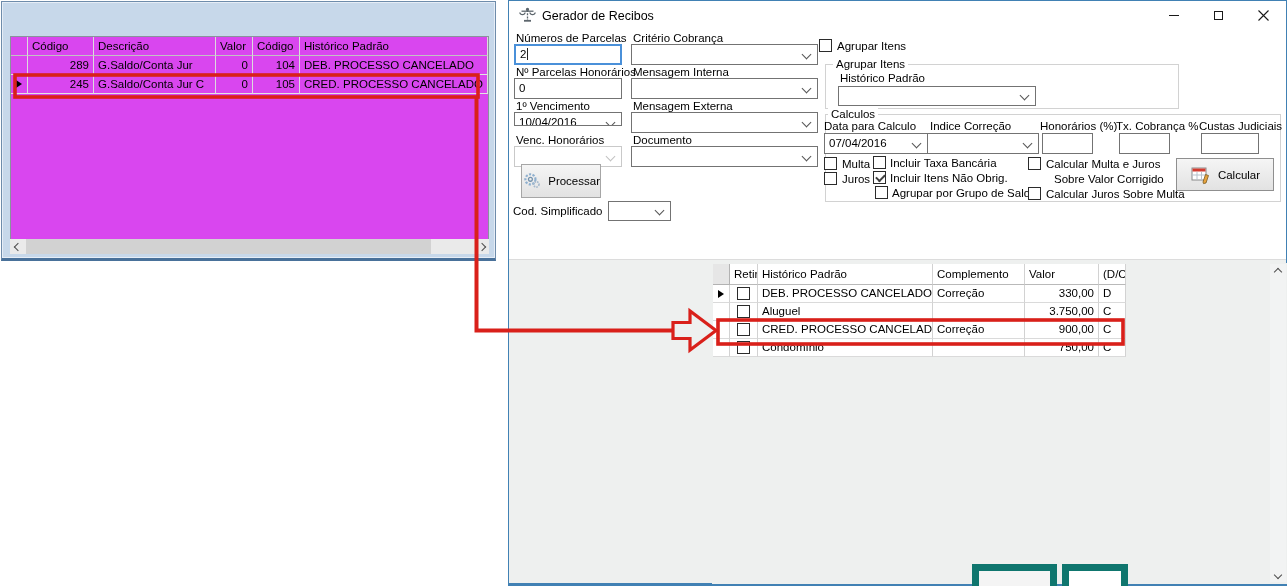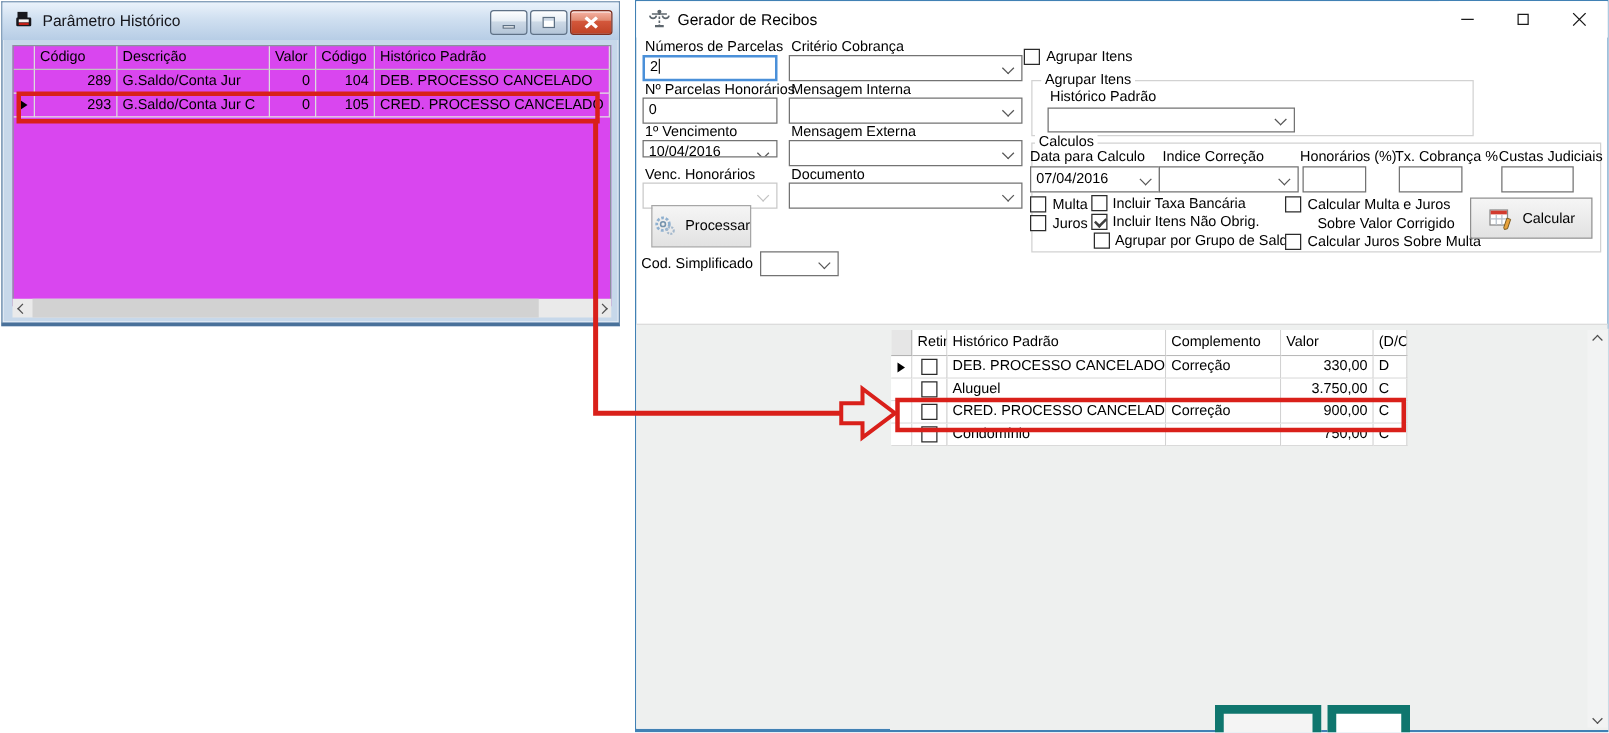--- a/index.html
+++ b/index.html
@@ -95,65 +95,41 @@
   .tbox { position:absolute; height:19px; background:#f4f4f4; border:7px solid #0f766e; line-height:17px; padding:16px 5px;margin-left:38px; }
 
   #overlay { position:absolute; left:0; top:0; z-index:60; pointer-events:none; }
 </style>
 </head>
 <body>
 
 <div id="canvas">
 
   <div id="win7">
-    <div id="win7-title">
-      <span>
-        <svg width="16" height="16" viewBox="0 0 16 16">
-          <rect x="3" y="1.5" width="8" height="5" fill="#17171c"></rect>
-          <rect x="2" y="6" width="12" height="7" rx="1" fill="#17171c"></rect>
-          <rect x="4" y="7.5" width="8" height="2.4" fill="#f2f2f2"></rect>
-          <rect x="4" y="10.2" width="8" height="1.8" fill="#c21f17"></rect>
-        </svg>
-      </span>
-      <span class="ttext">Parâmetro Histórico</span>
-      <span class="b7wrap">
-        <span class="b7">
-            <span class="g-min"></span>
-          </span>
-        <span class="b7">
-            <span class="g-max"></span>
-          </span>
-        <span class="b7 close">
-          <svg width="12" height="10" viewBox="0 0 12 10" style="position:absolute;left:50%;top:50%;transform:translate(-50%,-50%)">
-            <path d="M1.5 1 L10.5 9 M10.5 1 L1.5 9" stroke="#fff" stroke-width="2.6"></path>
-            </svg>
-        </span>
-      </span>
-    </div>
 
     <div id="lgrid">
       <div class="lgrid-table">
         <div class="c hc mk"></div>
         <div class="c hc">Código</div>
         <div class="c hc">Descrição</div>
         <div class="c hc">Valor</div>
         <div class="c hc">Código</div>
         <div class="c hc">Histórico Padrão</div>
 
         <div class="c mk"></div>
         <div class="c num">289</div>
         <div class="c">G.Saldo/Conta Jur</div>
         <div class="c num">0</div>
         <div class="c num">104</div>
         <div class="c">DEB. PROCESSO CANCELADO</div>
 
         <div class="c mk">
             <span class="marker"></span>
           </div>
-        <div class="c num">293</div>
+        <div class="c num">245</div>
         <div class="c">G.Saldo/Conta Jur C</div>
         <div class="c num">0</div>
         <div class="c num">105</div>
         <div class="c">CRED. PROCESSO CANCELADO</div>
       </div>
     </div>
 
     <div id="lhsb">
       <span class="sbtn" style="left:0;top:0">
           <span class="chl"></span>

